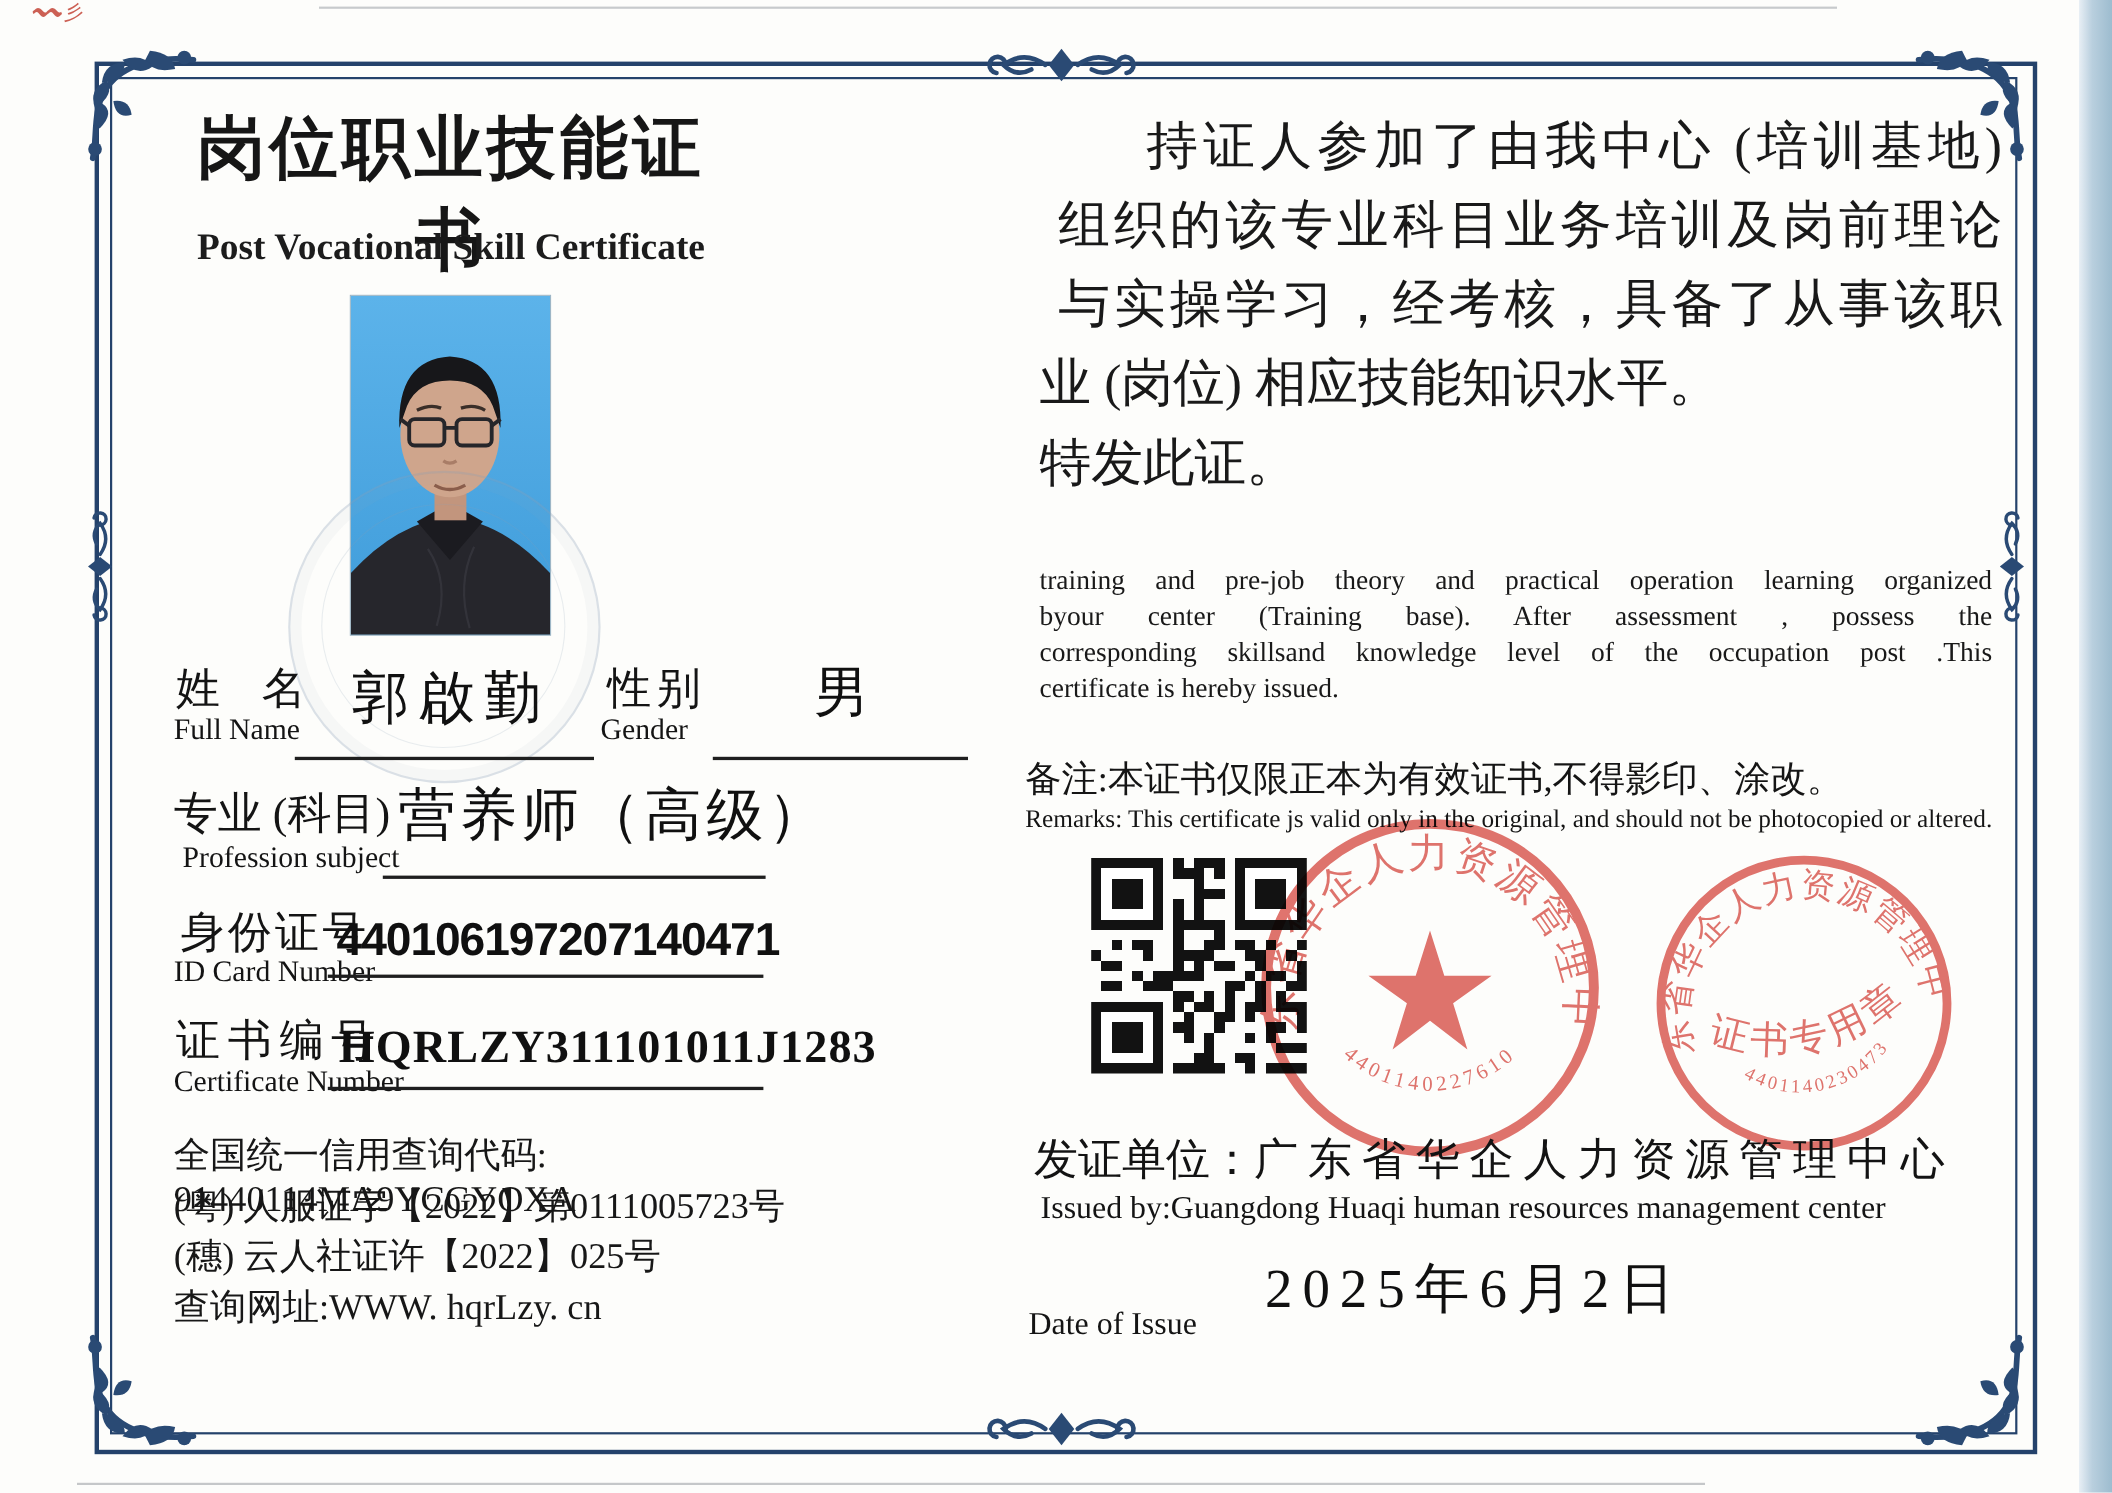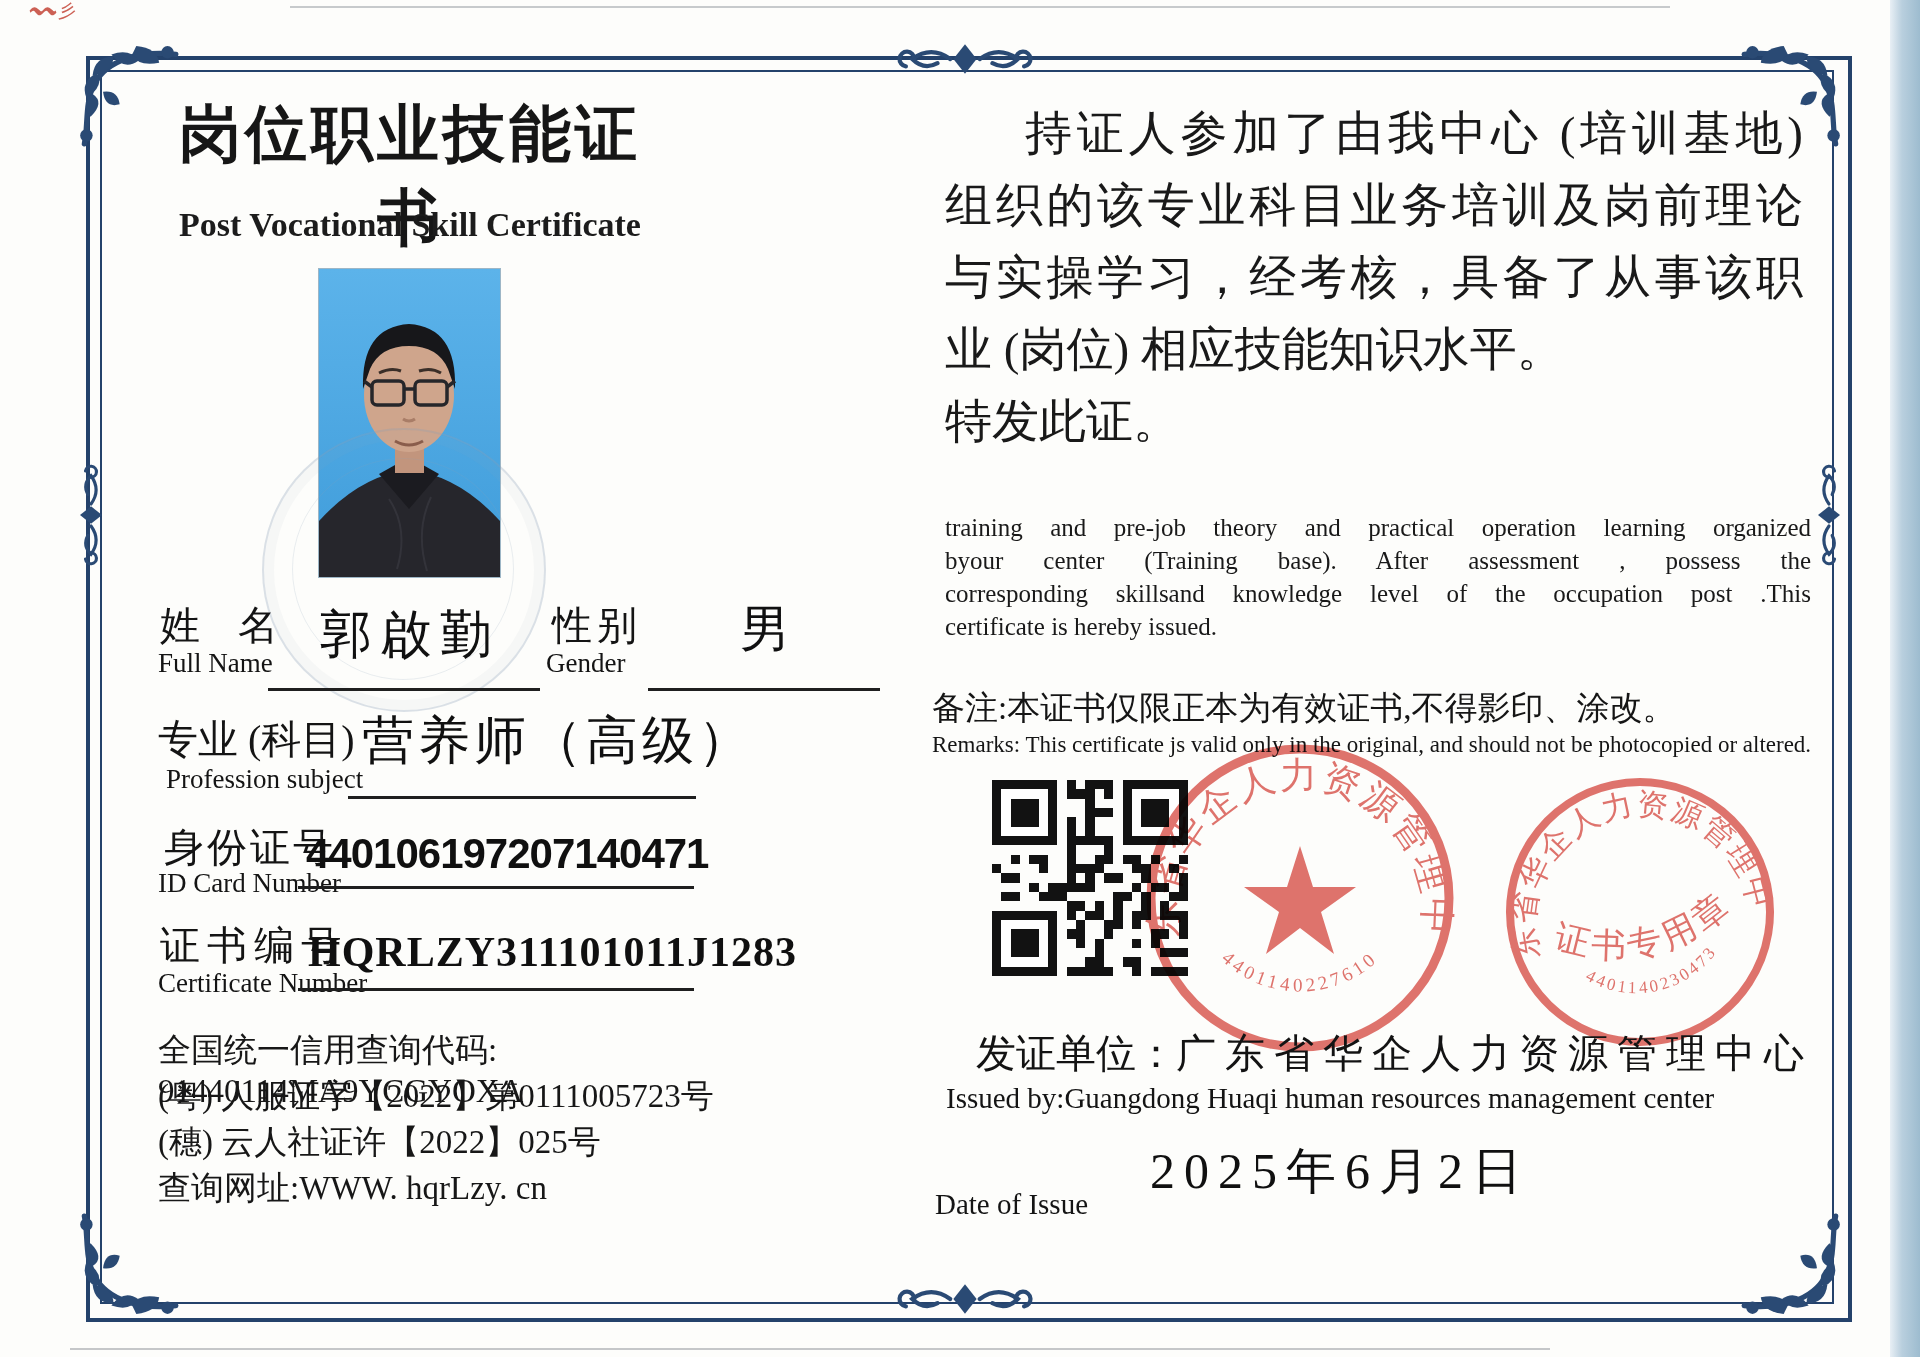--- a/index.html
+++ b/index.html
@@ -33,29 +33,29 @@
     border:1px solid rgba(140,158,182,.18);}
   .lbl-zh{font-size:40px;color:#141414;}
   .lbl-en{font-size:27px;color:#141414;}
   .rule{height:3px;background:#1f1f1f;}
   .val{color:#101010;}
   .footer-line{left:158px;width:700px;font-size:33px;color:#171717;
     font-family:"Liberation Serif","DejaVu Serif",serif;}
   
   .zh-line{left:945px;width:858px;font-size:47px;line-height:66px;color:#191919;
     text-align:justify;}
-  .zh-just{text-align-last:justify;}
+  .zh-just{text-align-last:justify;margin-left:17px;}
   .en-line{left:945px;width:866px;font-size:25px;line-height:33px;color:#191919;}
   .en-just{text-align:justify;text-align-last:justify;}
   .remark-zh{left:932px;top:686px;width:890px;font-size:33px;color:#151515;}
   .remark-en{left:932px;top:732px;width:890px;font-size:23px;color:#151515;}
   .qr{left:992px;top:780px;width:196px;height:196px;}
   .qr svg{width:100%;height:100%;}
   .seal{opacity:.8;mix-blend-mode:multiply;}
-  .issuer{left:940px;top:1026px;width:880px;font-size:40px;color:#131313;white-space:nowrap;margin-left:36px;}
+  .issuer{left:940px;top:1026px;width:880px;font-size:40px;color:#131313;white-space:nowrap;}
   .issuer .v{letter-spacing:9px;}
   .issued-by{left:946px;top:1082px;font-size:29px;color:#141414;}
   .date-lbl-zh{left:935px;top:1136px;font-size:40px;letter-spacing:6px;color:#131313;}
   .date-lbl-en{left:935px;top:1188px;font-size:29px;color:#141414;}
   .date-val{left:1150px;top:1138px;font-size:50px;letter-spacing:9px;color:#101010;}
 </style>
 </head>
 <body>
 
 <div class="abs" style="left:0;top:0;width:1920px;height:1357px;">

